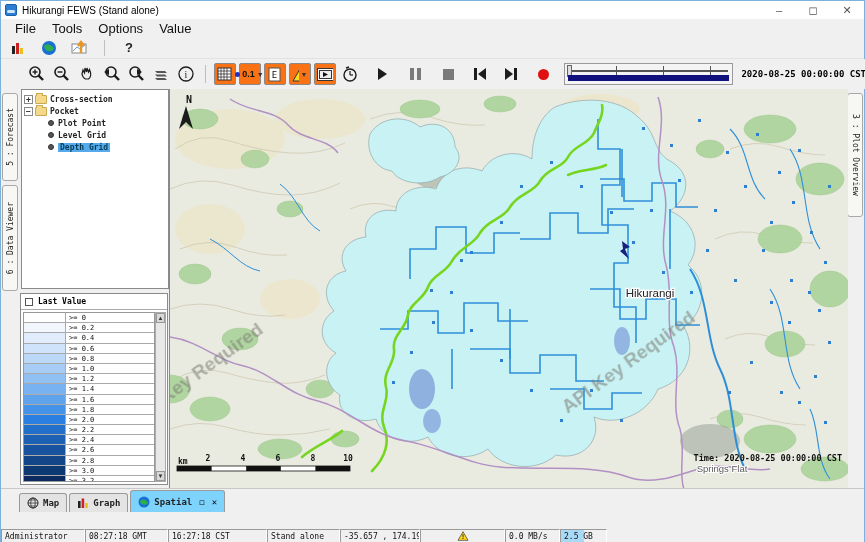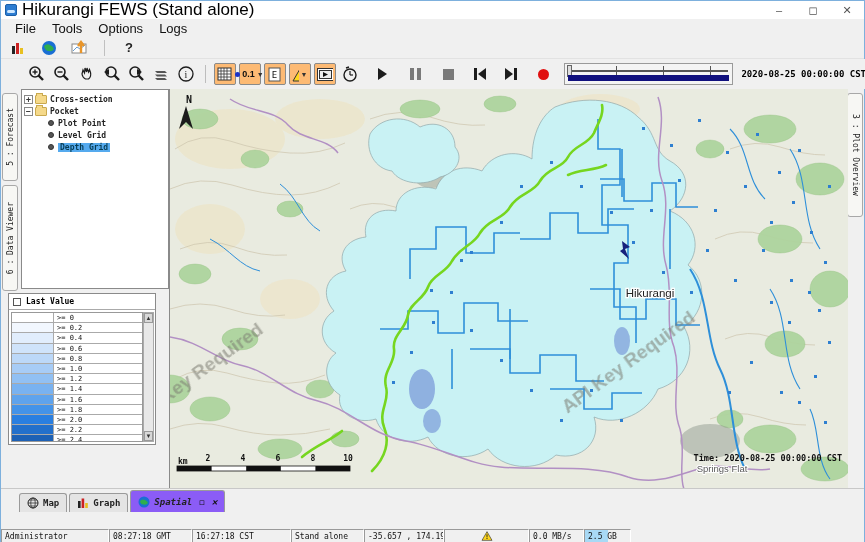--- a/index.html
+++ b/index.html
@@ -5,37 +5,37 @@
   * { margin:0; padding:0; box-sizing:border-box; }
   html,body { width:865px; height:542px; overflow:hidden; }
   body { font-family:"Liberation Sans", sans-serif; background:#fff; }
   #app { position:relative; width:865px; height:542px; background:#f0f0f0; border:1px solid #7db0dd; }
   .mono { font-family:"DejaVu Sans Mono", monospace; }
 
   
   #titlebar { position:absolute; left:0; top:0; width:100%; height:18px; background:#ffffff; display:flex; align-items:center; padding-left:4px; }
   #titleicon { width:12px; height:12px; background:#2d7dd2; border:1px solid #1b5fa8; border-radius:2px; margin-right:5px; position:relative; }
   #titleicon::after { content:""; position:absolute; left:1px; top:5px; width:8px; height:3px; background:#cfe8ff; border-radius:2px; }
-  #titletext { font-size:17px; color:#000; }
+  #titletext { font-size:10px; color:#000; }
   #wincontrols { margin-left:auto; display:flex; }
   .winbtn { width:34px; height:17px; display:flex; align-items:center; justify-content:center; font-size:11px; color:#555; }
 
   
   #menubar { position:absolute; left:0; top:18px; width:100%; height:18px; background:#f0f0f0; display:flex; align-items:center; padding-left:6px; gap:0; }
   .menuitem { font-size:13px; color:#111; padding:2px 8px; }
 
   
   #toolbar1 { position:absolute; left:0; top:36px; width:100%; height:22px; background:#f0f0f0; display:flex; align-items:center; padding-left:6px; gap:9px; border-bottom:1px solid #e2e2e2; }
   .tb1sep { width:1px; height:16px; background:#c0c0c0; margin:0 4px; }
   #helpq { font-size:13px; font-weight:bold; color:#222; }
 
   
   #toolbar2 { position:absolute; left:20px; top:58px; width:845px; height:30px; background:#f0f0f0; display:flex; align-items:center; gap:3px; padding-left:4px; }
   .tbtn { height:22px; min-width:22px; display:flex; align-items:center; justify-content:center; }
-  .tbtn.boxed { border:1px solid #8a8a8a; background:#fdba74; border-radius:2px; padding:4px 2px; }
+  .tbtn.boxed { border:1px solid #8a8a8a; background:#f97316; border-radius:2px; padding:4px 2px; }
   .tb2sep { width:1px; height:18px; background:#bdbdbd; margin:0 5px; }
   .caret { font-size:7px; color:#333; margin-left:2px; }
   .playtri { width:0; height:0; border-left:9px solid #1c1c1c; border-top:6px solid transparent; border-bottom:6px solid transparent; }
   .pausebars { display:flex; gap:3px; } .pausebars i { width:4px; height:12px; background:#7a7a7a; }
   .stopsq { width:11px; height:11px; background:#7a7a7a; }
   .skip { display:flex; align-items:center; gap:1px; }
   .skip .bar { width:3px; height:12px; background:#1c1c1c; }
   .skip .tri-l { width:0; height:0; border-right:8px solid #1c1c1c; border-top:6px solid transparent; border-bottom:6px solid transparent; }
   .skip .tri-r { width:0; height:0; border-left:8px solid #1c1c1c; border-top:6px solid transparent; border-bottom:6px solid transparent; }
   .recdot { width:11px; height:11px; border-radius:50%; background:#e01010; }
@@ -60,38 +60,38 @@
 
   
   #treepanel { position:absolute; left:20px; top:88px; width:148px; height:200px; background:#fff; border:1px solid #8a8a8a; padding:3px 2px; overflow:hidden; }
   .trow { display:flex; align-items:center; height:12px; font-size:8px; font-weight:bold; font-family:"DejaVu Sans Mono", monospace; color:#222; white-space:nowrap; }
   .expander { width:9px; height:9px; border:1px solid #888; background:#fff; font-size:8px; line-height:7px; text-align:center; color:#333; margin-right:2px; flex:none; }
   .foldericon { width:12px; height:9px; background:#f5d98a; border:1px solid #c9a94f; border-radius:1px; margin-right:3px; flex:none; position:relative; }
   .foldericon::before { content:""; position:absolute; left:0; top:-3px; width:5px; height:2px; background:#f5d98a; border:1px solid #c9a94f; border-bottom:none; }
   .bullet { width:6px; height:6px; border-radius:50%; background:#555; border:1px solid #333; margin:0 4px 0 0; flex:none; } .indent2 { margin-left:24px; }
   .treesel { background:#55aaee; color:#073d55; padding:0 2px; }
 
-  #legendpanel { position:absolute; left:7px; top:292px; width:148px; height:152px; background:#fff; border:1px solid #8a8a8a; }
+  #legendpanel { position:absolute; left:19px; top:292px; width:148px; height:192px; background:#fff; border:1px solid #8a8a8a; }
   #legendhead { display:flex; align-items:center; height:16px; padding-left:4px; border-bottom:1px solid #aaa; }
   #legendcheck { width:8px; height:8px; border:1px solid #555; background:#fff; margin-right:5px; }
   #legendheadlabel { font-size:8px; font-weight:bold; font-family:"DejaVu Sans Mono", monospace; }
   #legendbody { position:absolute; left:2px; top:18px; right:12px; bottom:2px; border:1px solid #999; overflow:hidden; }
   .lrow { display:flex; height:10.2px; border-bottom:1px solid #aaa; }
   .lswatch { width:42px; border-right:1px solid #aaa; flex:none; }
   .llabel { font-size:7px; font-family:"DejaVu Sans Mono", monospace; color:#111; padding-left:3px; line-height:10px; white-space:nowrap; }
   #legendscroll { position:absolute; right:1px; top:18px; width:11px; bottom:2px; background:#e8e8e8; border:1px solid #aaa; display:flex; flex-direction:column; justify-content:space-between; }
   .scrollarrow { height:10px; background:#d8d8d8; border:1px solid #999; font-size:6px; text-align:center; line-height:9px; color:#333; }
 
   
   #mapwrap { position:absolute; left:168px; top:88px; width:679px; height:399px; border-left:1px solid #8a8a8a; overflow:hidden; background:#e9ebe0; }
 
   
   #tabbar { position:absolute; left:0; top:487px; width:100%; height:24px; background:#f0f0f0; border-top:1px solid #c8c8c8; display:flex; align-items:flex-end; padding-left:18px; gap:2px; }
   .btab { height:19px; display:flex; align-items:center; gap:4px; padding:0 7px; border:1px solid #9a9a9a; border-bottom:none; border-radius:3px 3px 0 0; background:#e4e4e4; font-size:9px; font-weight:bold; font-family:"DejaVu Sans Mono", monospace; color:#222; }
-  .btab.active { height:22px; background:#8b5cf6;font-style:italic; }
+  .btab.active { height:22px; background:#7dd3fc; }
   .tabicon { width:12px; height:12px; flex:none; }
   .tabctl { font-size:9px; color:#111; margin-left:3px; }
   #logsrow { position:absolute; left:0; top:511px; width:100%; height:17px; background:#f0f0f0; display:flex; align-items:center; padding-left:18px; }
   #logsbtn { height:14px; padding:0 6px; border:1px solid #9a9a9a; border-radius:2px; background:#f6f6f6; font-size:8px; font-weight:bold; font-family:"DejaVu Sans Mono", monospace; display:flex; align-items:center; }
 
   
   #statusbar { position:absolute; left:0; top:528px; width:100%; height:14px; background:#f0f0f0; display:flex; }
   .seg { height:14px; border:1px solid; border-color:#9a9a9a #fff #fff #9a9a9a; font-size:8px; font-family:"DejaVu Sans Mono", monospace; color:#111; display:flex; align-items:center; padding:0 3px; white-space:nowrap; overflow:hidden; position:relative; }
   #memfill { position:absolute; left:0; top:0; bottom:0; width:52%; background:#a8d9f5; }
   #memtext { position:relative; }
@@ -109,21 +109,21 @@
       <div class="winbtn">–</div>
       <div class="winbtn">◻</div>
       <div class="winbtn">✕</div>
     </div>
   </div>
 
   <div id="menubar">
     <span class="menuitem">File</span>
     <span class="menuitem">Tools</span>
     <span class="menuitem">Options</span>
-    <span class="menuitem">Logs</span>
+    <span class="menuitem">Value</span>
   </div>
 
   <div id="toolbar1">
     <span class="tbtn">
       <svg width="16" height="16">
           <rect x="2" y="6" width="3" height="8" fill="#222"></rect>
           <rect x="6" y="3" width="3" height="11" fill="#cc2222"></rect>
           <rect x="10" y="8" width="3" height="6" fill="#e8c020"></rect>
         </svg>
     </span>
@@ -595,21 +595,21 @@
           <circle cx="6" cy="6" r="5.5" fill="#1a6fd4"></circle>
           <path d="M2,5 q2.5,-2.5 5,-1 q2.5,1 3,3 q-2,2.5 -4.5,1.5 q-3,0 -3.5,-3.5z" fill="#2fae4d"></path>
         </svg>
       <span>Spatial</span>
       <span class="tabctl">◻</span>
       <span class="tabctl">✕</span>
     </div>
   </div>
 
   <div id="statusbar">
-    <div class="seg" style="width:108px;">Administrator</div>
+    <div class="seg" style="width:84px;">Administrator</div>
     <div class="seg" style="width:83px;">08:27:18 GMT</div>
     <div class="seg" style="width:99px;">16:27:18 CST</div>
     <div class="seg" style="width:73px;">Stand alone</div>
     <div class="seg" style="width:80px;">-35.657 , 174.199</div>
     <div class="seg" style="width:85px; justify-content:center;">
       <svg class="warn-sm" viewBox="0 0 17 15">
           <path d="M8.5,1 L16,14 L1,14z" fill="#ffd71e" stroke="#333"></path>
           <text x="8.5" y="12.5" font-size="10" font-weight="bold" text-anchor="middle" fill="#111">!</text>
         </svg>
     </div>

